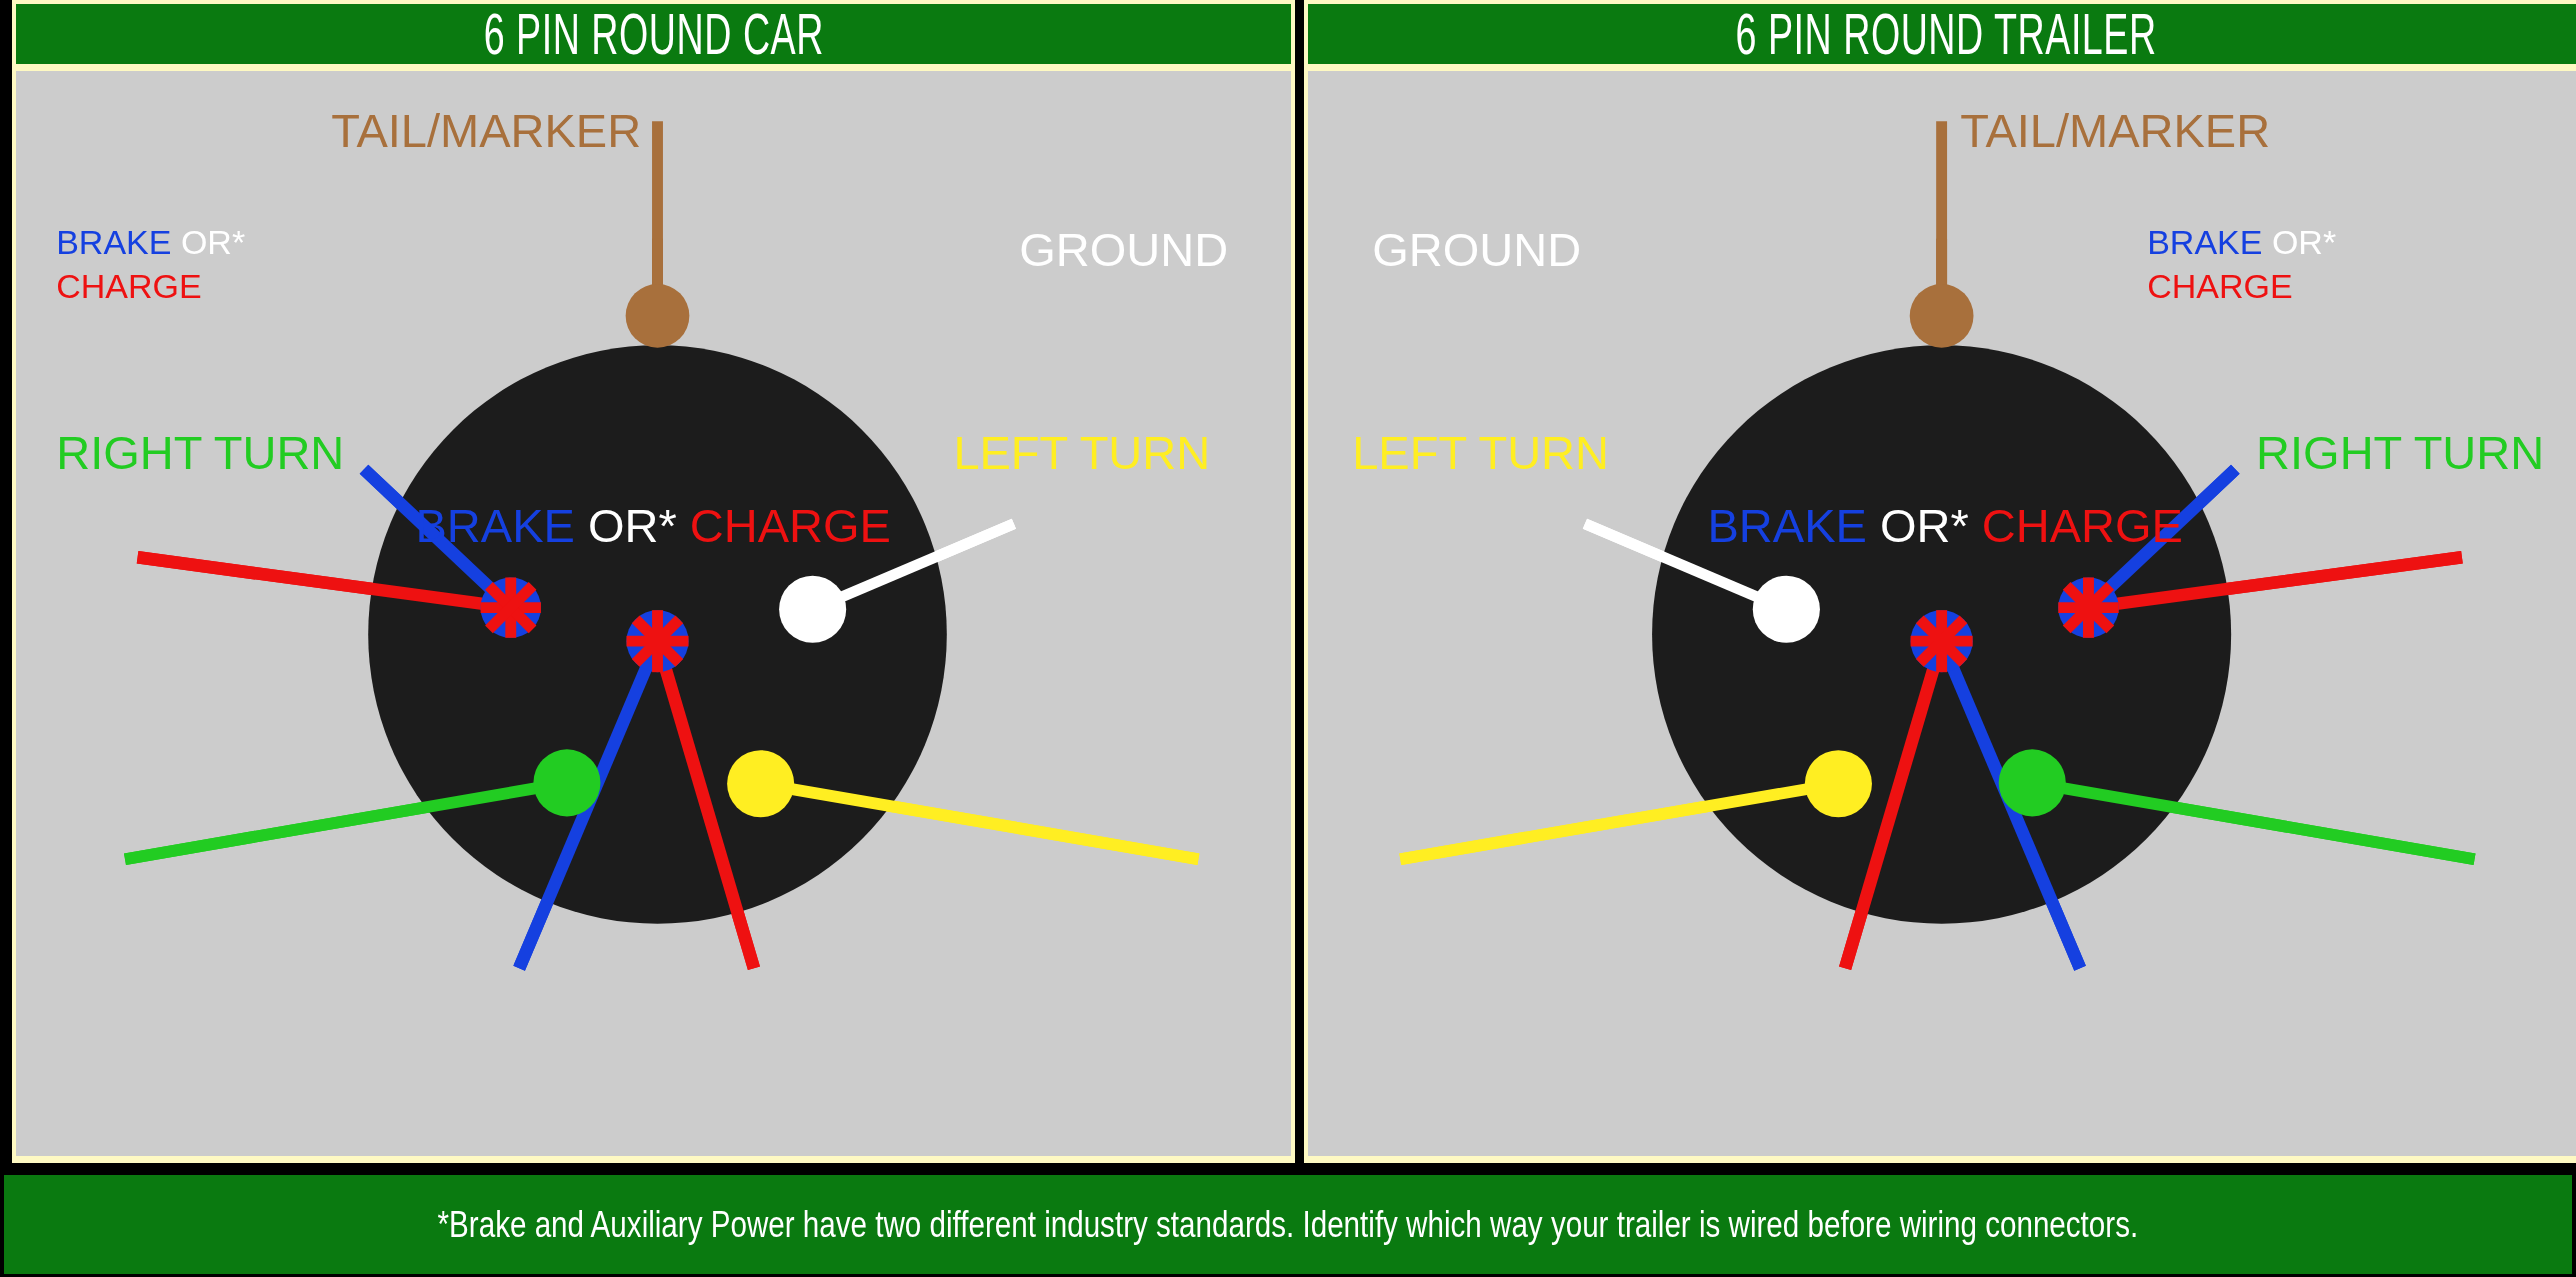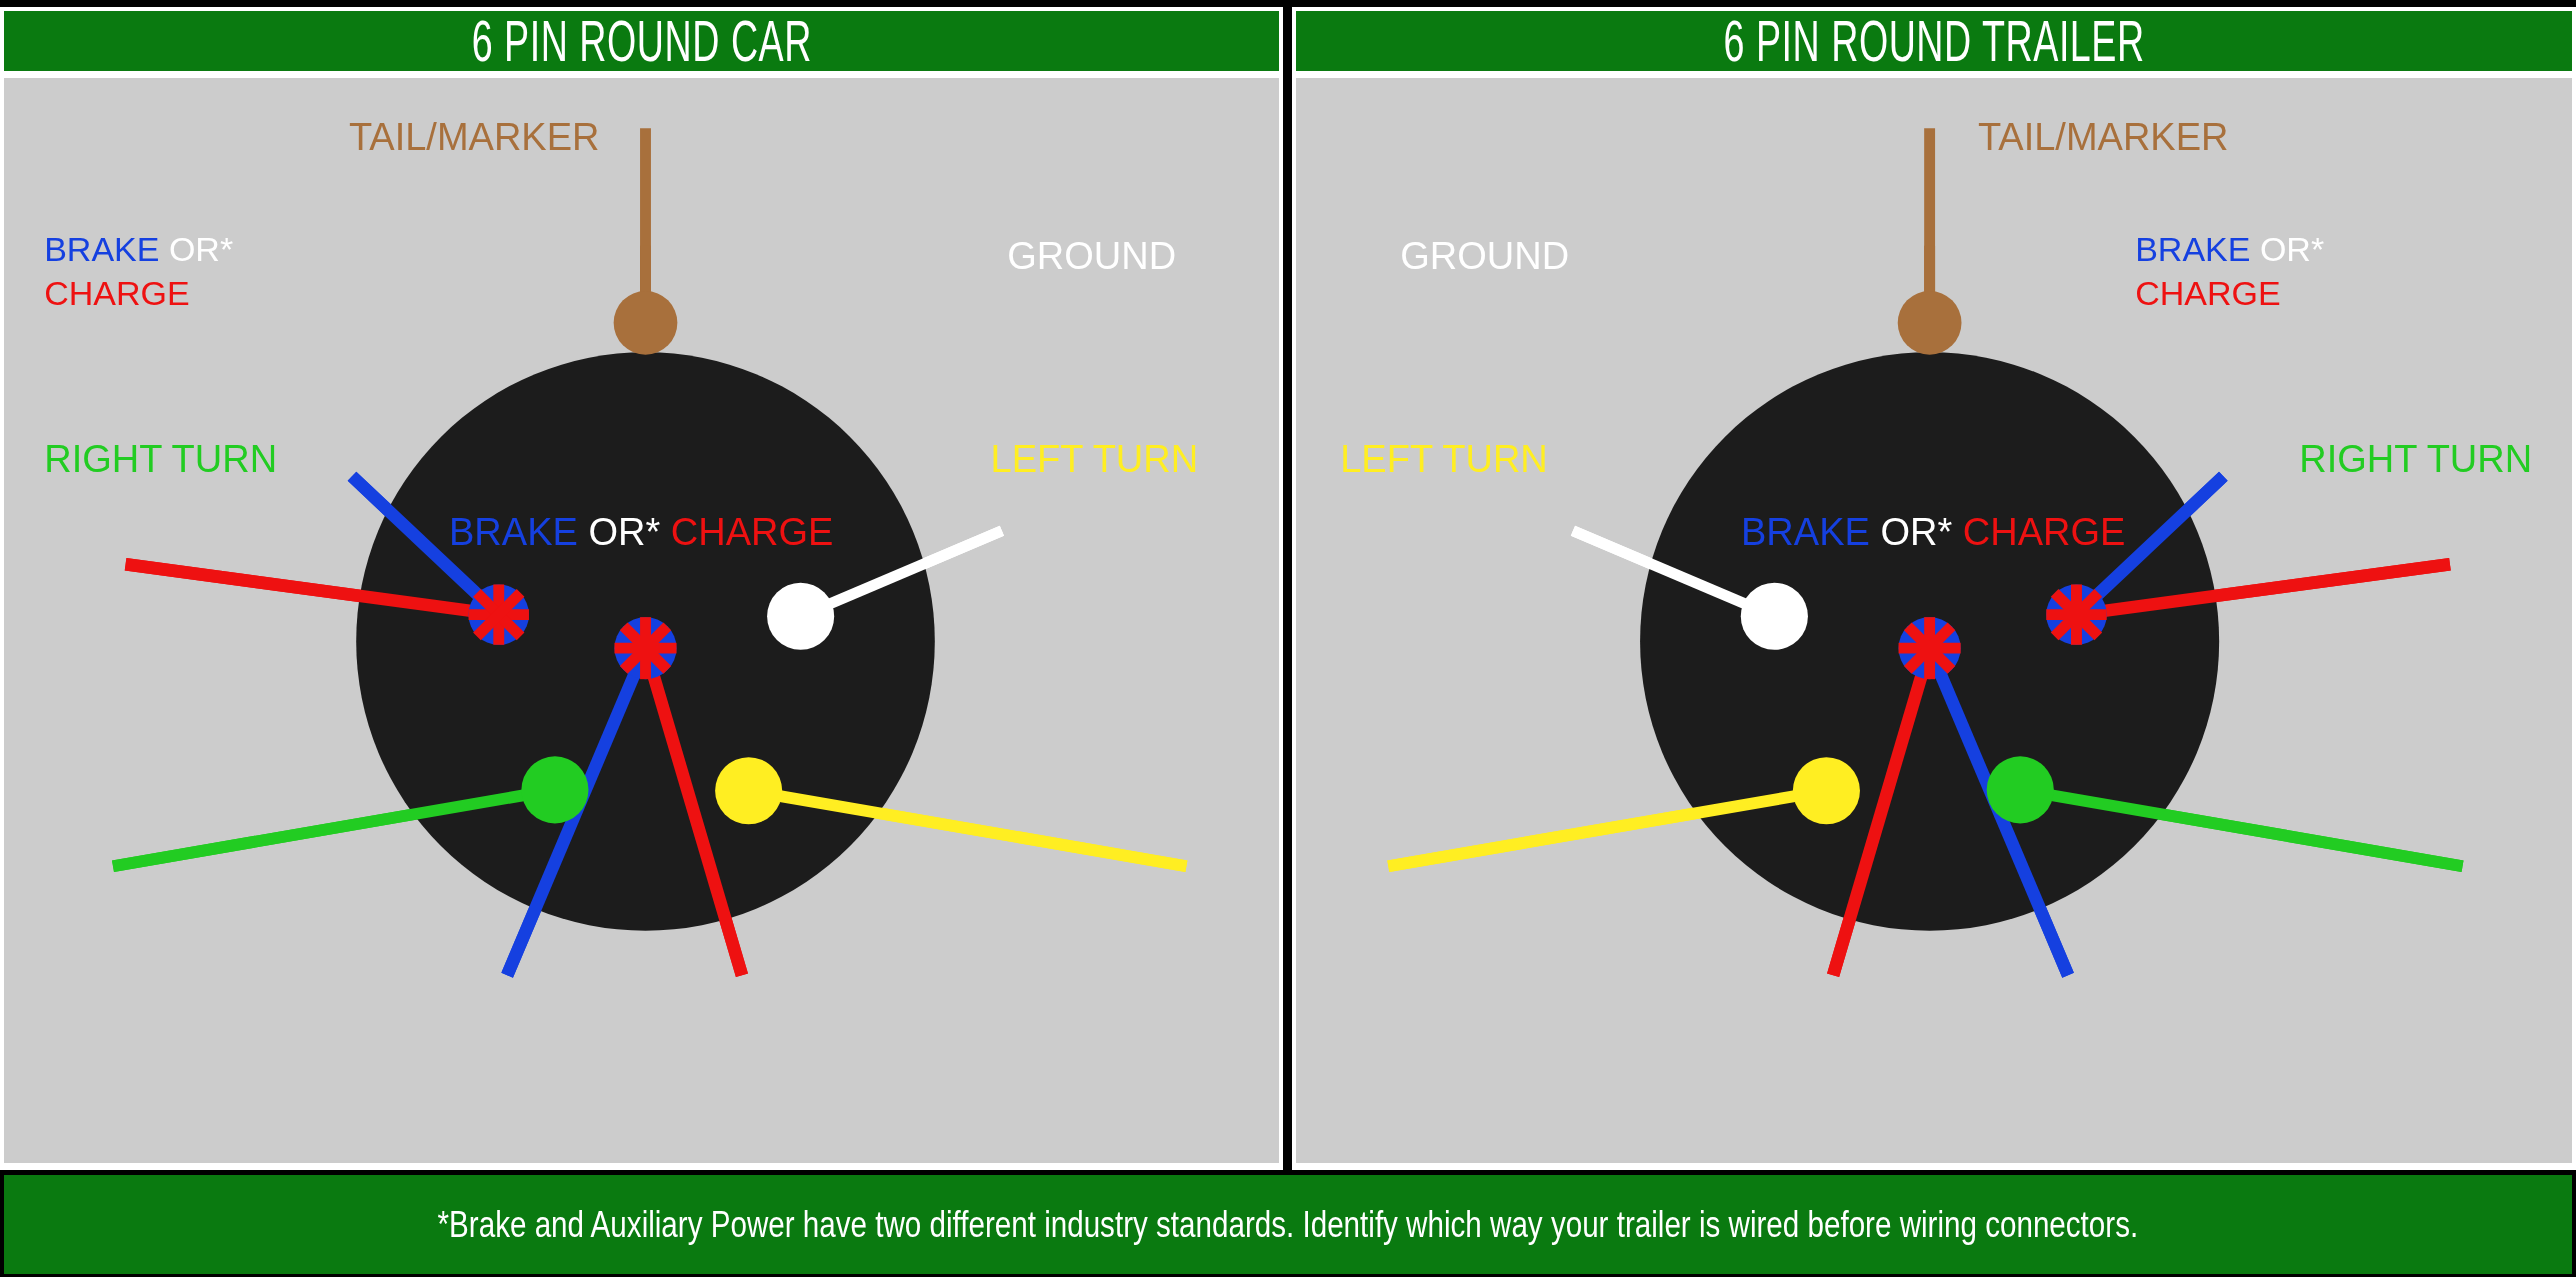--- a/index.html
+++ b/index.html
@@ -1,39 +1,39 @@
 <!DOCTYPE html>
 <html style="font-size:13.4px"><head>
 <meta charset="utf-8">
 <style>
   html,body{margin:0;padding:0;background:#000;}
   body{width:2576px;height:1278px;font-family:"Liberation Sans",sans-serif;overflow:hidden;}
   .root{position:relative;width:2576px;height:1278px;background:#000;}
 
-  .panel{position:absolute;top:7px;height:1163px;background:#ffffff;}
+  .panel{position:absolute;top:0;height:1163px;background:#fef9c3;margin-left:12px;}
   .panel.left{left:0;width:1283px;}
   .panel.right{left:1292px;width:1284px;}
 
   .banner{position:absolute;left:4.2px;right:4.2px;top:4.2px;height:60px;
           background:var(--green,#0a7a10);display:flex;align-items:center;justify-content:center;}
   .banner-text{color:#fff;font-size:57px;line-height:57px;font-weight:400;
                transform:scaleX(0.66);transform-origin:center center;white-space:nowrap;
                letter-spacing:0.8px;}
 
   .stage{position:absolute;left:4.2px;right:4.2px;top:71px;height:1085px;background:#cccccc;overflow:hidden;}
 
   .svgwrap{position:absolute;inset:0;}
   svg{display:block;width:100%;height:100%;}
 
   .footer{position:absolute;left:4.2px;right:4.2px;bottom:4.2px;height:99px;background:var(--green,#0a7a10);
           display:flex;align-items:center;justify-content:center;margin-top:36px;}
   .footer-text{color:#fff;font-size:37px;line-height:37px;white-space:nowrap;
                transform:scaleX(0.80);transform-origin:center center;}
 
-  .lbl{position:absolute;font-size:38px;line-height:39px;white-space:nowrap;}
+  .lbl{position:absolute;font-size:47px;line-height:39px;white-space:nowrap;}
   .lbl.c{transform:translateX(-50%);}
   .lbl.r{transform:translateX(-100%);}
   .lbl2{position:absolute;font-size:34px;line-height:44px;white-space:nowrap;}
 </style>
 </head>
 <body>
 
 <div class="root">
 
   <div class="panel left">

